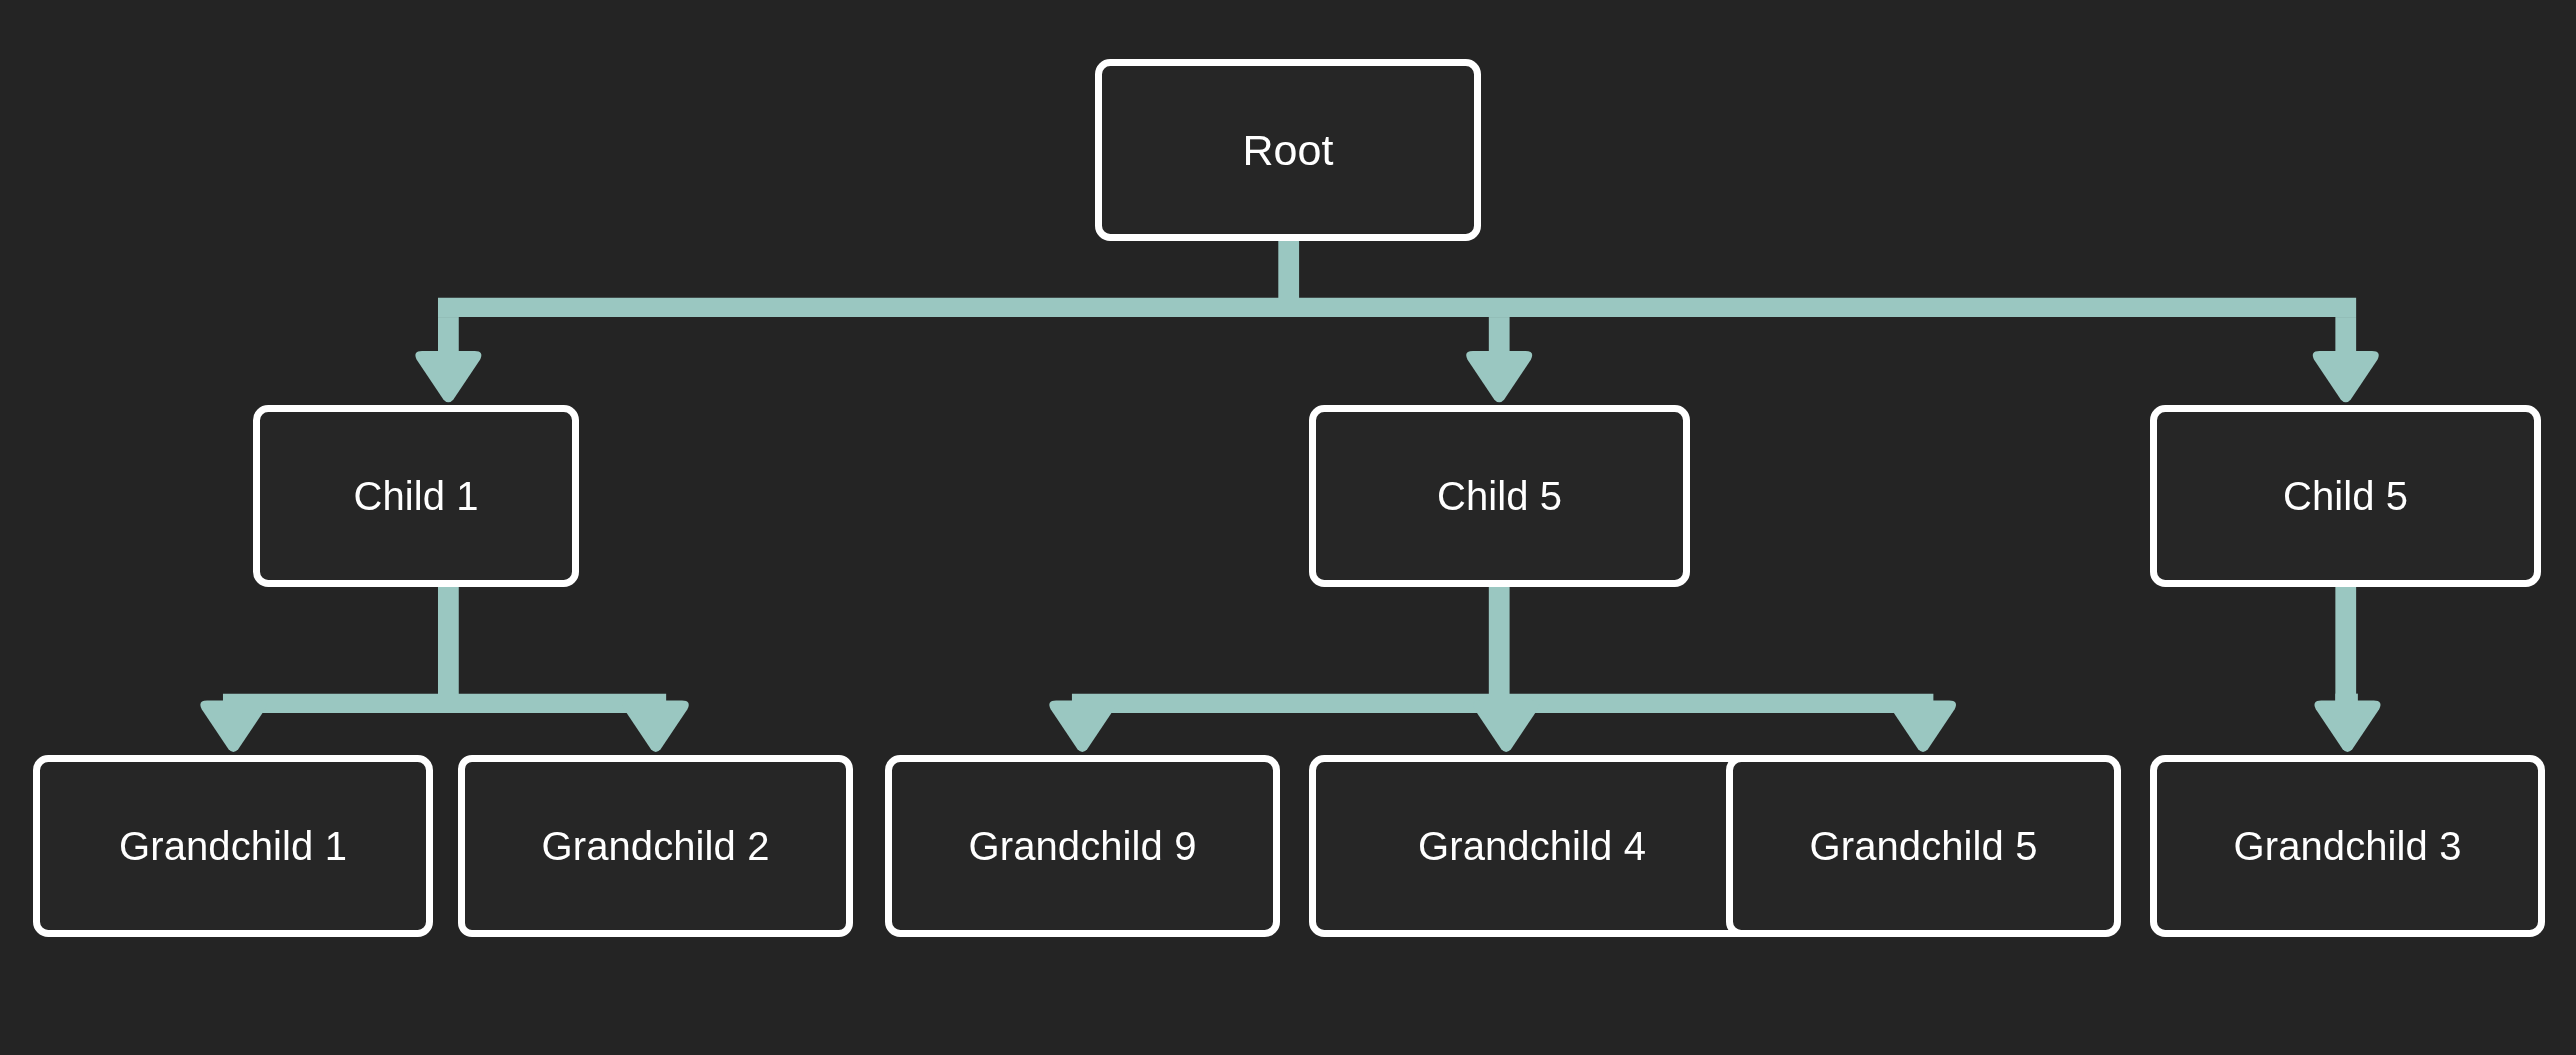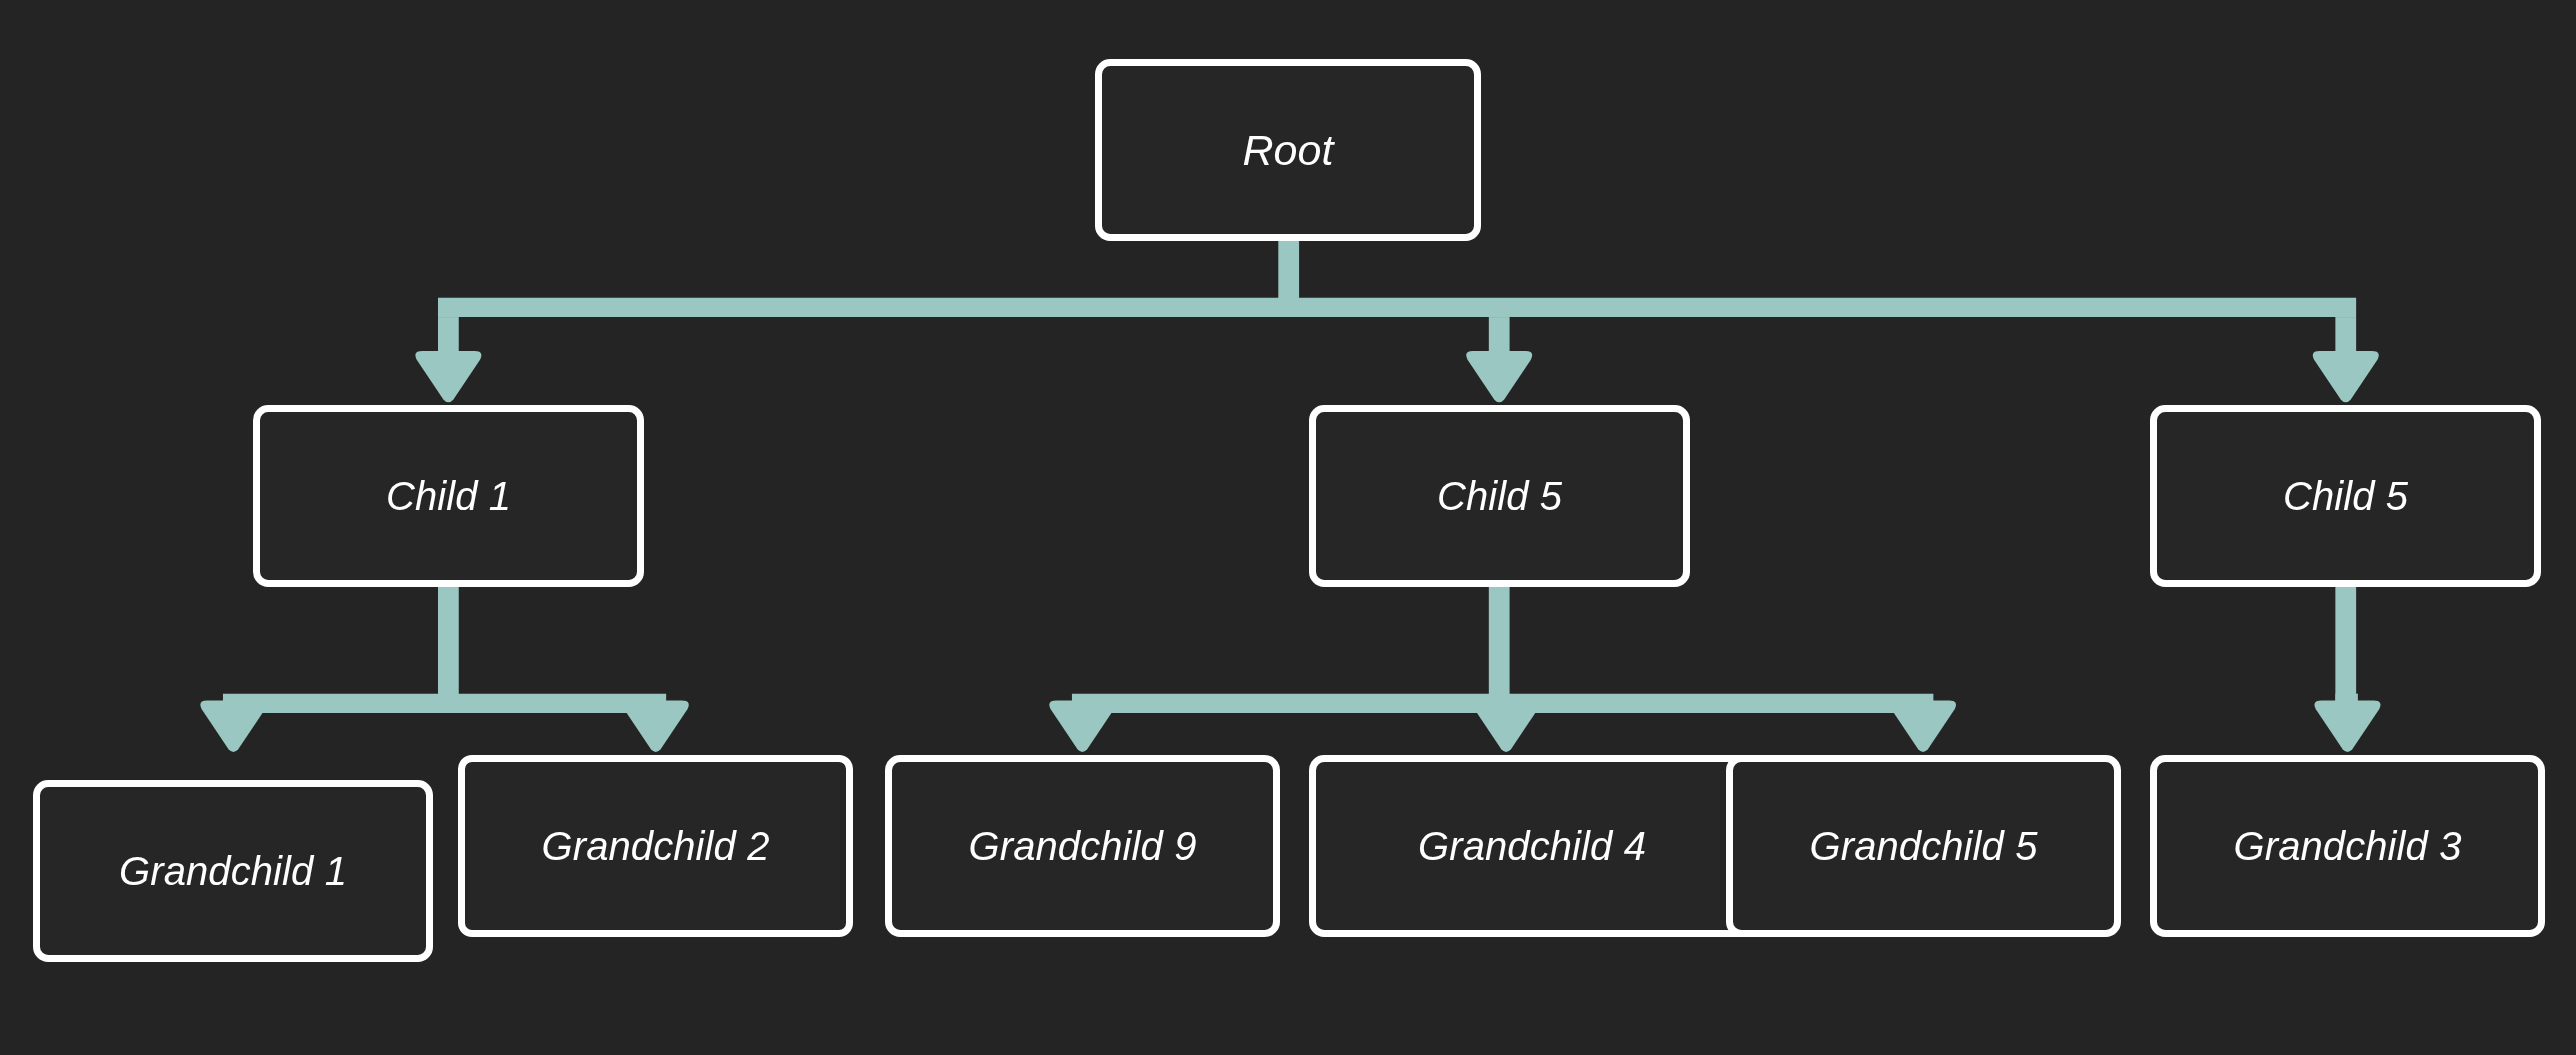--- a/index.html
+++ b/index.html
@@ -7,21 +7,20 @@
     padding: 0;
     background: #242424;
   }
   #stage {
     position: relative;
     width: 2576px;
     height: 1055px;
     background: #242424;
     overflow: hidden;
     font-family: "Liberation Sans", sans-serif;
-    font-style: italic;
   }
   #edges {
     position: absolute;
     left: 0;
     top: 0;
     width: 2576px;
     height: 1055px;
     pointer-events: none;
   }
   .node {
@@ -69,30 +68,30 @@
       <path d="M 2137 1012 L 2213 1012 Q 2227 1012 2220.7 1024.6 L 2182 1082.3 Q 2175 1090 2168 1082.3 L 2129.3 1024.6 Q 2123 1012 2137 1012 Z" fill="#9AC7C1" stroke="none"></path>
       <path d="M 2739 1012 L 2815 1012 Q 2829 1012 2822.7 1024.6 L 2784 1082.3 Q 2777 1090 2770 1082.3 L 2731.3 1024.6 Q 2725 1012 2739 1012 Z" fill="#9AC7C1" stroke="none"></path>
       <path d="M 3372.5 848 h 30 v 182 h -30 Z" fill="#9AC7C1" stroke="none"></path>
       <path d="M 3372.5 1002 h 32.5 v 28 h -32.5 Z" fill="#9AC7C1" stroke="none"></path>
       <path d="M 3352 1012 L 3428 1012 Q 3442 1012 3435.7 1024.6 L 3397 1082.3 Q 3390 1090 3383 1082.3 L 3344.3 1024.6 Q 3338 1012 3352 1012 Z" fill="#9AC7C1" stroke="none"></path>
     </svg>
   <div id="nodes">
       <div class="node root" style="left: 1095px; top: 59px; width: 386px; height: 182px;">
         <span class="node-label">Root</span>
       </div>
-      <div class="node child" style="left: 253px; top: 405px; width: 391px; height: 182px;">
+      <div class="node child" style="left: 253px; top: 405px; width: 326px; height: 182px;">
         <span class="node-label">Child 1</span>
       </div>
       <div class="node child" style="left: 1309px; top: 405px; width: 381px; height: 182px;">
         <span class="node-label">Child 5</span>
       </div>
       <div class="node child" style="left: 2150px; top: 405px; width: 391px; height: 182px;">
         <span class="node-label">Child 5</span>
       </div>
-      <div class="node grand" style="left: 33px; top: 755px; width: 400px; height: 182px; margin-top: 25px;">
+      <div class="node grand" style="left: 33px; top: 755px; width: 400px; height: 182px;">
         <span class="node-label">Grandchild 1</span>
       </div>
       <div class="node grand" style="left: 458px; top: 755px; width: 395px; height: 182px; border-radius: 14px;">
         <span class="node-label">Grandchild 2</span>
       </div>
       <div class="node grand" style="left: 885px; top: 755px; width: 395px; height: 182px;">
         <span class="node-label">Grandchild 9</span>
       </div>
       <div class="node grand" style="left: 1309px; top: 755px; width: 446px; height: 182px;">
         <span class="node-label">Grandchild 4</span>

